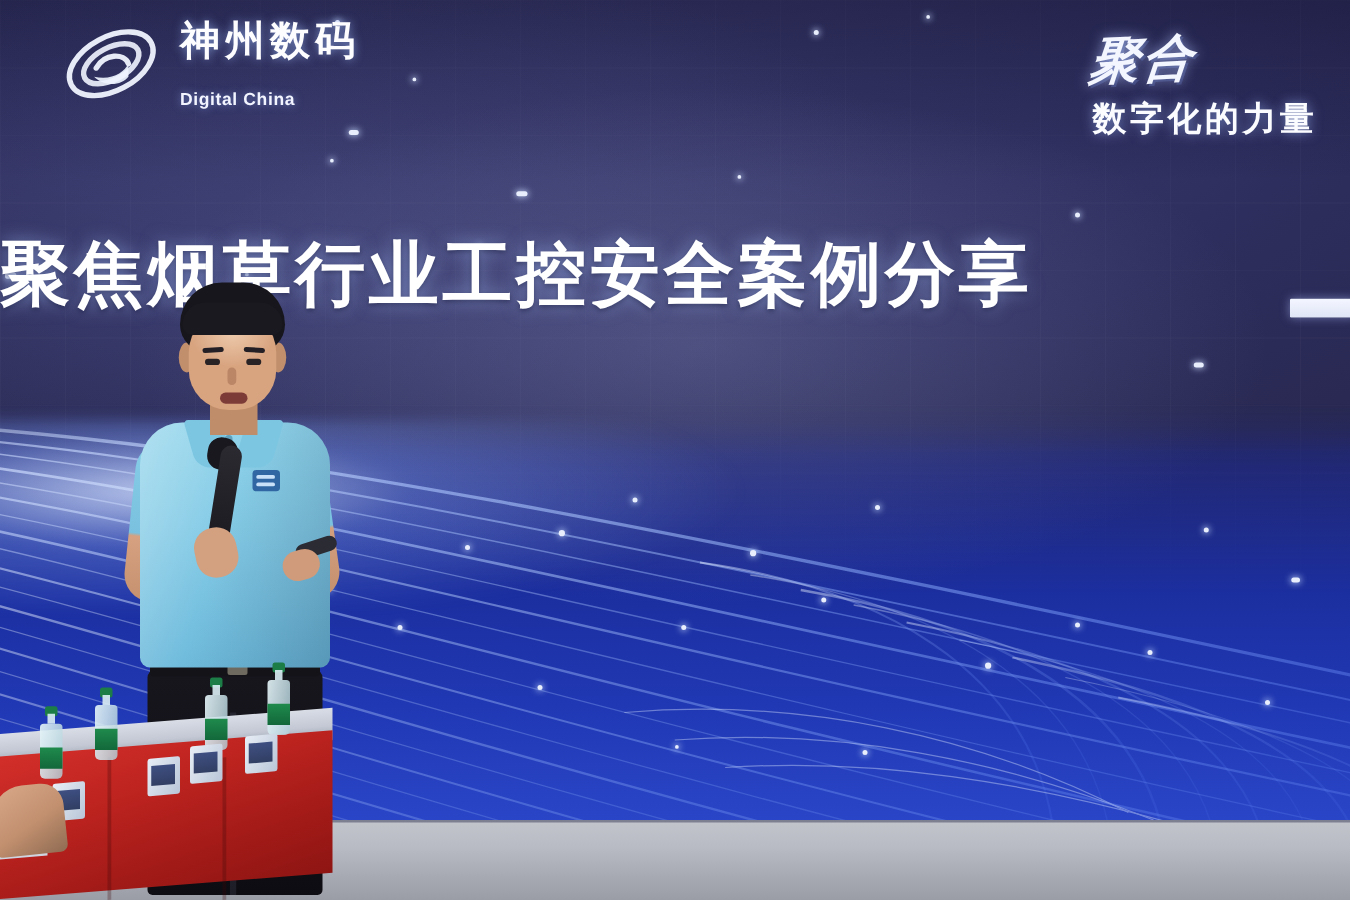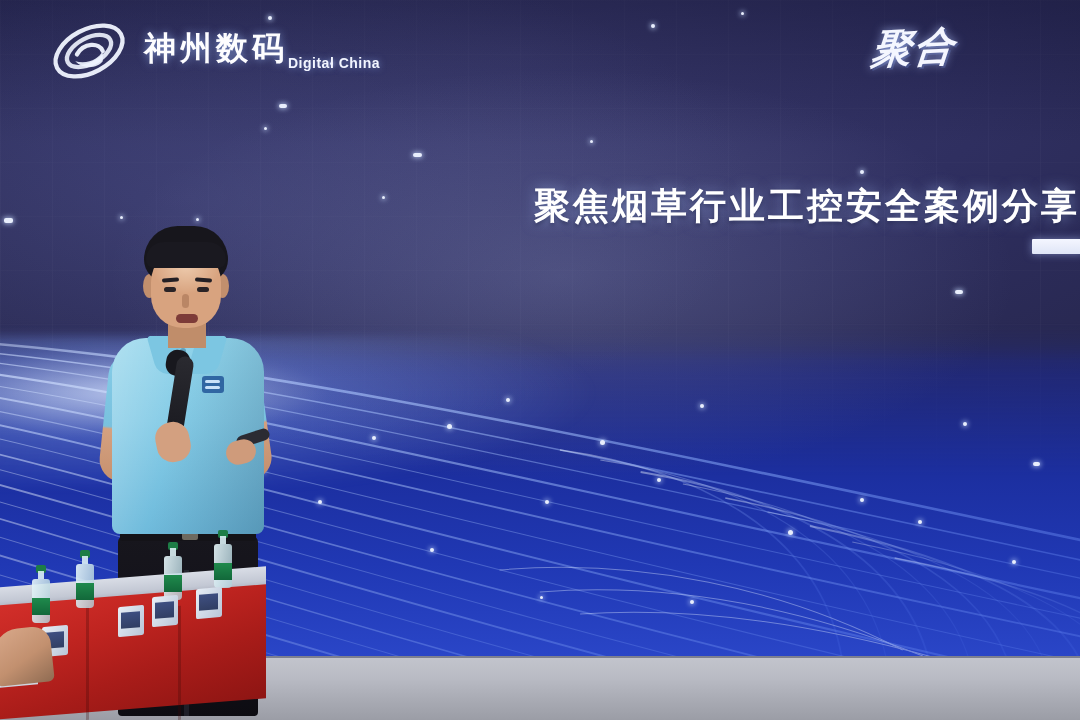--- a/index.html
+++ b/index.html
@@ -46,21 +46,21 @@
     filter:blur(5px);pointer-events:none;
   }
 
   
   .particles{position:absolute;inset:0;pointer-events:none;}
   .p{position:absolute;background:#e8eefc;border-radius:50%;box-shadow:0 0 5px 1px rgba(200,220,255,.7);}
 
   
   .brand{position:absolute;left:46px;top:16px;display:flex;align-items:center;gap:12px;}
   .brand-mark{width:86px;height:70px;flex:0 0 auto;}
-  .brand-text{display:flex;flex-direction:row;line-height:1;}
+  .brand-text{display:flex;flex-direction:column;line-height:1;}
   .brand-cn{
     font-size:32px;font-weight:bold;color:#fdfdff;letter-spacing:4px;
     text-shadow:0 0 8px rgba(160,190,255,.65);
   }
   .brand-en{
     font-size:14px;font-weight:bold;color:#f2f5ff;letter-spacing:.5px;margin-top:24px;
     text-shadow:0 0 7px rgba(150,180,255,.55);
   }
 
   
@@ -72,22 +72,22 @@
     display:inline-block;margin-right:98px;
     text-shadow:0 0 10px rgba(180,200,255,.7),2px 2px 0 rgba(90,110,180,.35);
   }
   .slogan-sub{
     margin-top:4px;font-size:27px;font-weight:bold;color:#fbfcff;letter-spacing:3px;
     text-shadow:0 0 9px rgba(160,190,255,.6);
   }
 
   
   .slide-title{
-    position:absolute;left:0;right:0;top:182px;text-align:right;
-    font-size:36px;font-weight:bold;color:#ffffff;letter-spacing:3px;
+    position:absolute;left:0;right:0;top:182px;text-align:left;
+    font-size:56px;font-weight:bold;color:#ffffff;letter-spacing:3px;
     text-shadow:0 0 14px rgba(170,195,255,.55), 0 2px 4px rgba(10,10,40,.6);
   }
   .slide-date{
     position:absolute;left:0;right:0;top:350px;text-align:center;
     font-size:28px;font-weight:bold;color:#ffffff;letter-spacing:2px;
     text-shadow:0 0 11px rgba(170,195,255,.5);
   }
   .slide-company{
     position:absolute;left:0;right:0;top:454px;text-align:center;
     font-size:30px;font-weight:bold;color:#ffffff;letter-spacing:3px;
@@ -308,20 +308,21 @@
         <path d="M34 52 C 50 56, 62 48, 66 40 L 66 52 C 60 60, 44 62, 34 52 Z" fill="#eef3ff" opacity=".92"></path>
       </svg>
       <div class="brand-text">
         <div class="brand-cn">神州数码</div>
         <div class="brand-en">Digital China</div>
       </div>
     </div>
 
     <div class="slogan">
       <div class="slogan-brush">聚合</div>
+      <div class="slogan-sub">数字化的力量</div>
     </div>
 
     <div class="slide-title">聚焦烟草行业工控安全案例分享</div>
     <div class="edge-chip"></div>
   </div>
 
   <div class="floor"></div>
   <div class="floor-line"></div>
 
   <div class="speaker">

